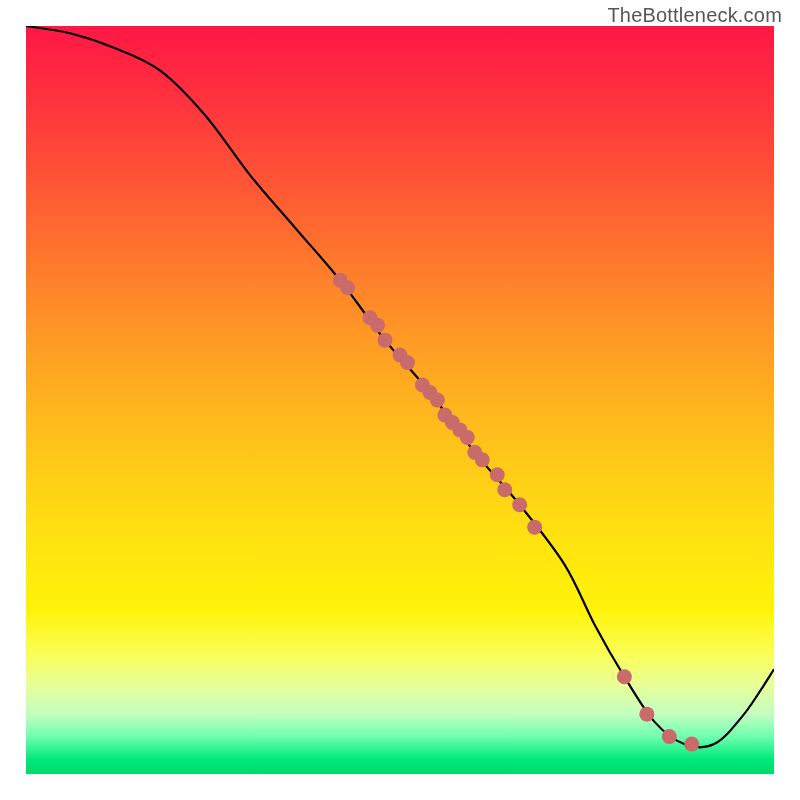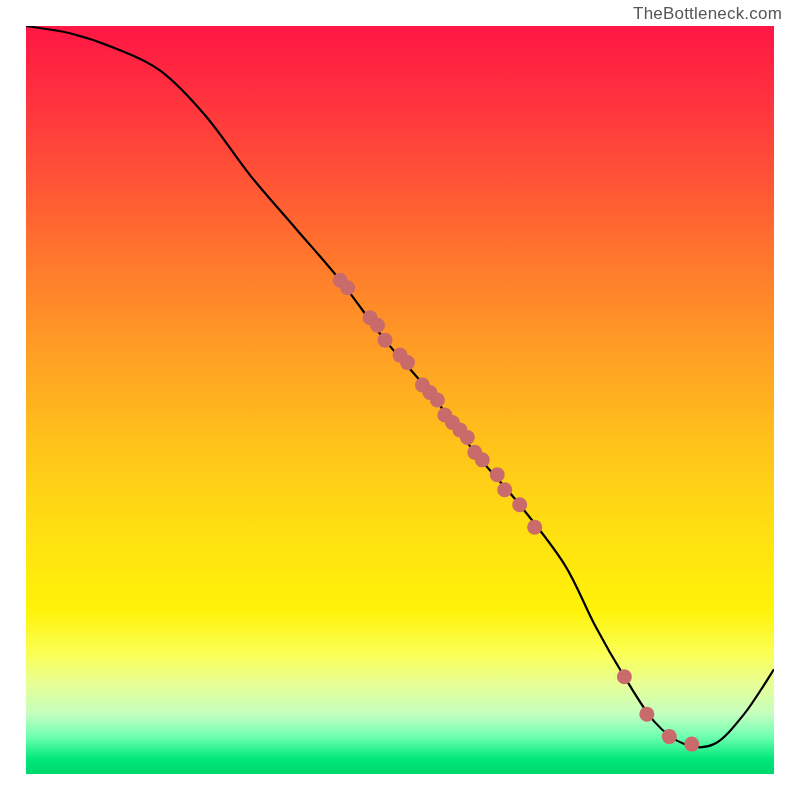--- a/index.html
+++ b/index.html
@@ -48,21 +48,21 @@
     position: absolute;
     inset: 0;
     width: 100%;
     height: 100%;
   }
   .watermark {
     position: absolute;
     top: 4px;
     right: 18px;
     font-family: Arial, Helvetica, sans-serif;
-    font-size: 17px;
+    font-size: 20px;
     font-weight: 400;
     color: #565656;
     letter-spacing: 0.2px;
   }
 </style>
 </head>
 <body>
 
 <div class="canvas">
   <div class="plot-area">

